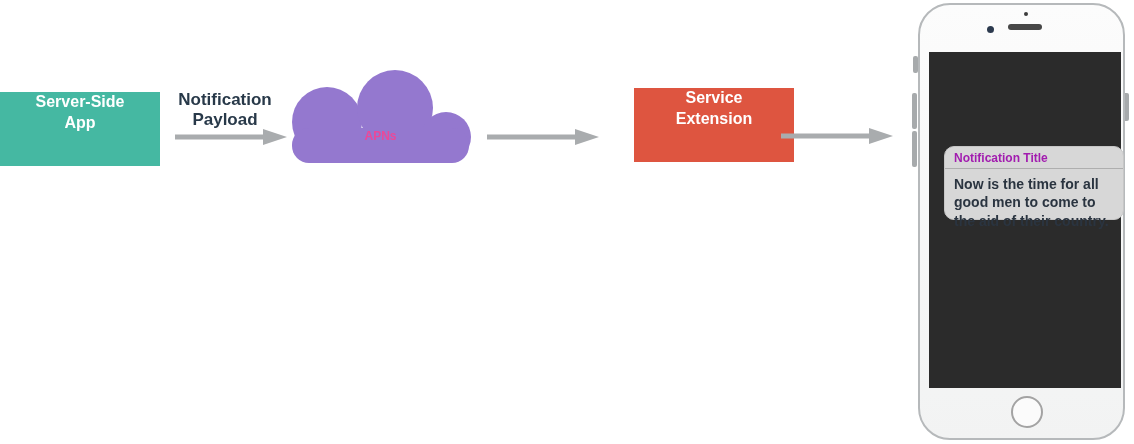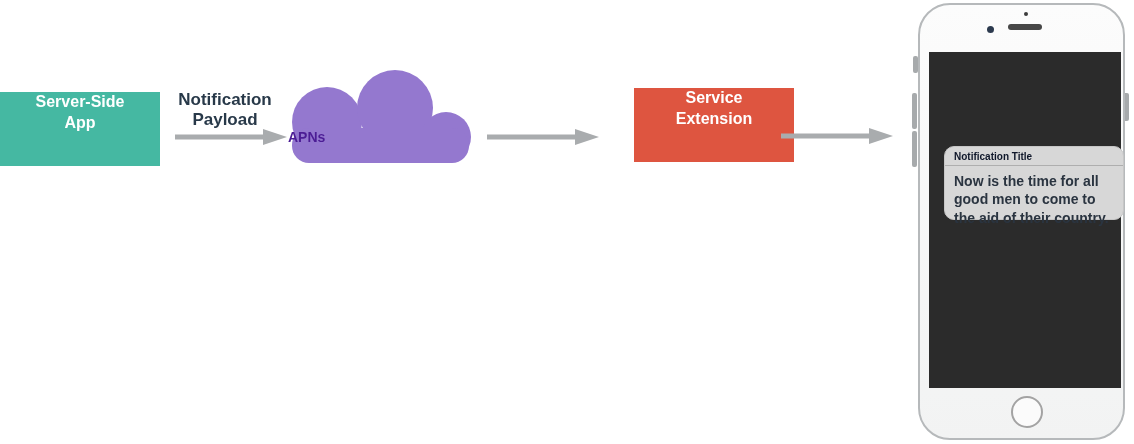--- a/index.html
+++ b/index.html
@@ -29,22 +29,22 @@
   .arrow-1 { left:175px; top:128px; }
   .arrow-2 { left:487px; top:128px; }
   .arrow-3 { left:781px; top:127px; }
   .arrow line    { stroke:#A9ACAE; stroke-width:5; }
   .arrow polygon { fill:#A9ACAE; }
   
   .cloud-wrap { position:absolute; left:288px; top:68px; width:185px; height:95px; }
   .cloud-svg  { width:100%; height:100%; display:block; }
   .cloud-svg circle, .cloud-svg rect { fill:#9478CF; }
   .cloud-label {
-    position:absolute; left:0; top:61px; width:100%; 
-    color:#4c1d95; font-weight:bold; font-size:14px;
+    position:absolute; left:0; top:61px; width:100%; text-align:center;
+    color:#ec4899; font-weight:bold; font-size:12px;
   }
   
   .phone {
     position:absolute; left:918px; top:3px; width:207px; height:437px;
     background:linear-gradient(180deg,#fcfcfc,#f2f3f3);
     border:2px solid #b6b9bb; border-radius:32px; box-sizing:border-box;
   }
   .side-btn { position:absolute; background:#a7aaac; border-radius:2px; width:5px; }
   .btn-mute     { left:913px;  top:56px;  height:17px; }
   .btn-vol-up   { left:912px;  top:93px;  height:36px; }
@@ -56,21 +56,21 @@
   .speaker { position:absolute; left:88px; top:19px; width:34px; height:6px; border-radius:3px; background:#474747; }
   .home-button {
     position:absolute; left:91px; top:391px; width:32px; height:32px;
     border:2px solid #a3a3a3; border-radius:50%; background:#fbfbfb; box-sizing:border-box;
   }
   
   .notif-card {
     position:absolute; left:15px; top:94px; width:180px; height:74px;
     background:#d7d7d7; border:1px solid #c6c6c6; border-radius:10px; box-sizing:border-box;
   }
-  .notif-title { margin:4px 9px 0; font-size:10px; font-weight:bold; color:#0f172a; white-space:nowrap; overflow:hidden; }
+  .notif-title { margin:4px 9px 0; font-size:12px; font-weight:bold; color:#a21caf; white-space:nowrap; overflow:hidden; }
   .notif-divider { margin-top:3px; height:1px; background:#aeaeae; }
   .notif-body { margin:6px 8px 0 9px; font-size:14px; font-weight:bold; color:#2a3440; line-height:1.32; }
 </style>
 </head>
 <body>
 
 <div class="canvas">
 
   <div class="box box-server">
     <span class="box-label">Server-Side App</span>

